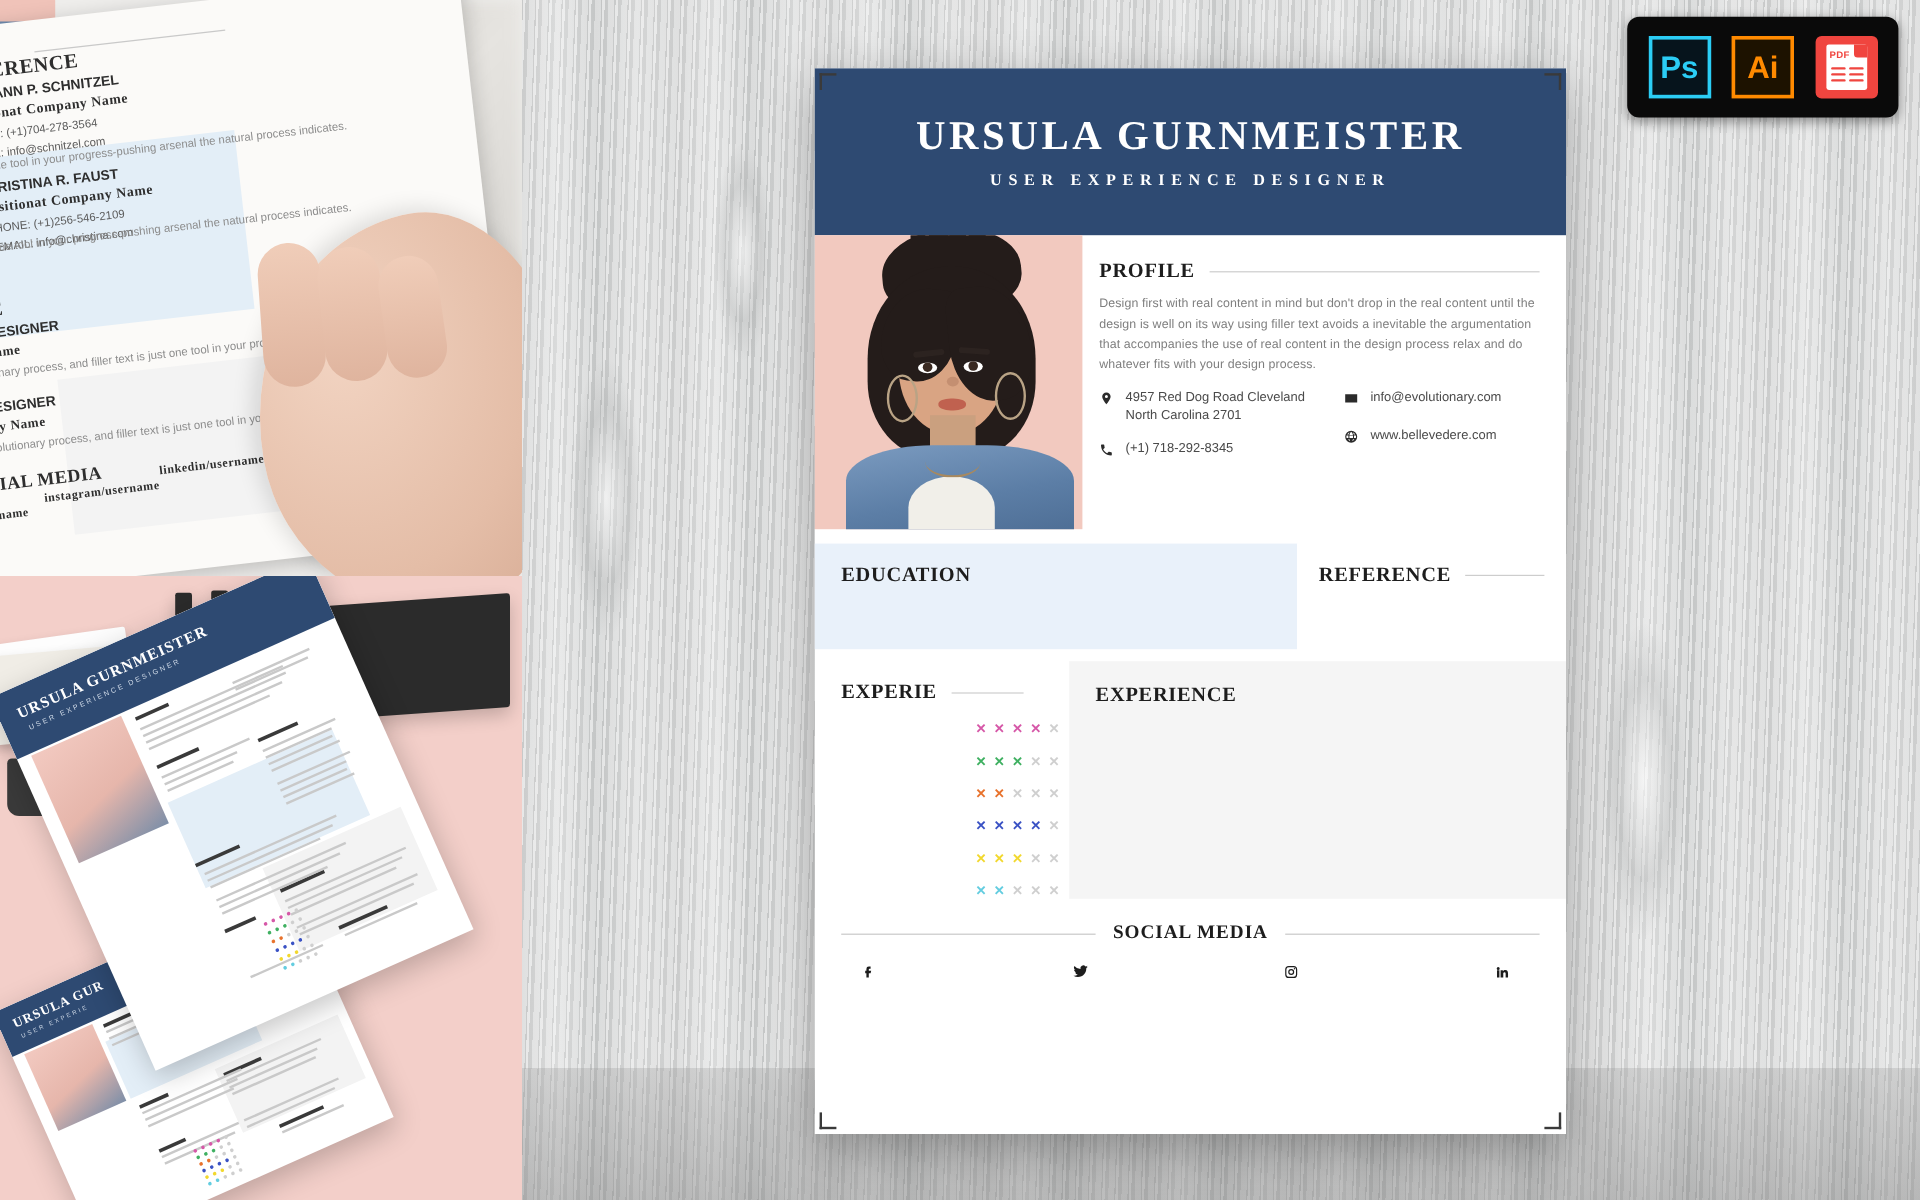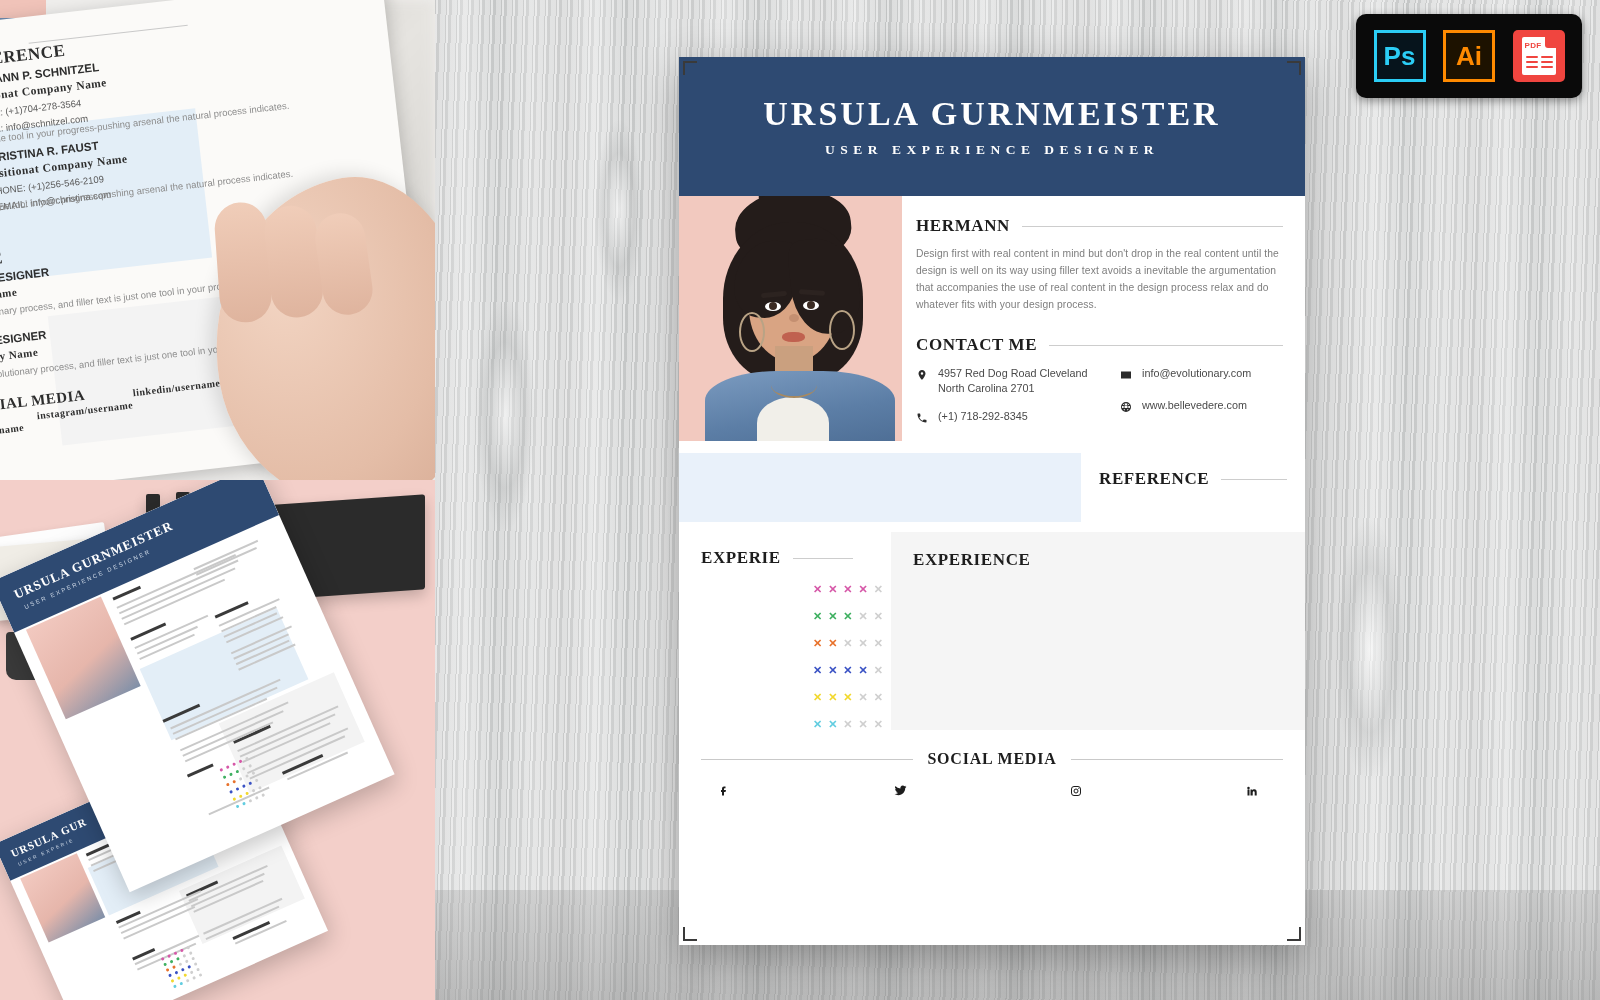--- a/index.html
+++ b/index.html
@@ -564,29 +564,25 @@
       <div class="p-hoop" style="left:60px;top:116px;"></div>
       <div class="p-hoop" style="left:150px;top:114px;"></div>
       <div class="p-neck"></div>
       <div class="p-denim"></div>
       <div class="p-denim2"></div>
       <div class="p-chain"></div>
     </div>
 
     <div id="profile-col">
       <div class="sec-head">
-        <span>HERMANN</span>
+        <span>PROFILE</span>
         <span class="rule"></span>
       </div>
       <div class="body-txt" id="profile-text">Design first with real content in mind but don't drop in the real content until the design is well on its way using filler text avoids a inevitable the argumentation that accompanies the use of real content in the design process relax and do whatever fits with your design process.</div>
 
-      <div class="sec-head" id="contact-head">
-        <span>CONTACT ME</span>
-        <span class="rule"></span>
-      </div>
 
       <div id="contact-grid">
         <div class="c-col left">
           <div class="c-item">
             <span class="ic">
               <svg viewBox="0 0 24 24" width="12" height="12" fill="currentColor">
                 <path d="M12 2C8.1 2 5 5.1 5 9c0 5.2 7 13 7 13s7-7.8 7-13c0-3.9-3.1-7-7-7zm0 9.5A2.5 2.5 0 1 1 12 6.5a2.5 2.5 0 0 1 0 5z"></path>
               </svg>
             </span>
             <span class="tx">4957 Red Dog Road Cleveland North Carolina 2701</span>
@@ -618,20 +614,24 @@
             </span>
             <span class="tx">www.bellevedere.com</span>
           </div>
         </div>
       </div>
     </div>
   </div>
 
   <div id="mid-row">
     <div id="education">
+      <div class="sec-head nr">
+        <span>EDUCATION</span>
+
+      </div>
       <div id="education-entries">
           <div class="entry">
             <div class="entry-top">
               <span class="entry-title"></span>
               <span class="entry-date"></span>
             </div>
             <div class="entry-sub"></div>
             <div class="body-txt entry-desc"></div>
           </div>
           <div class="entry">

